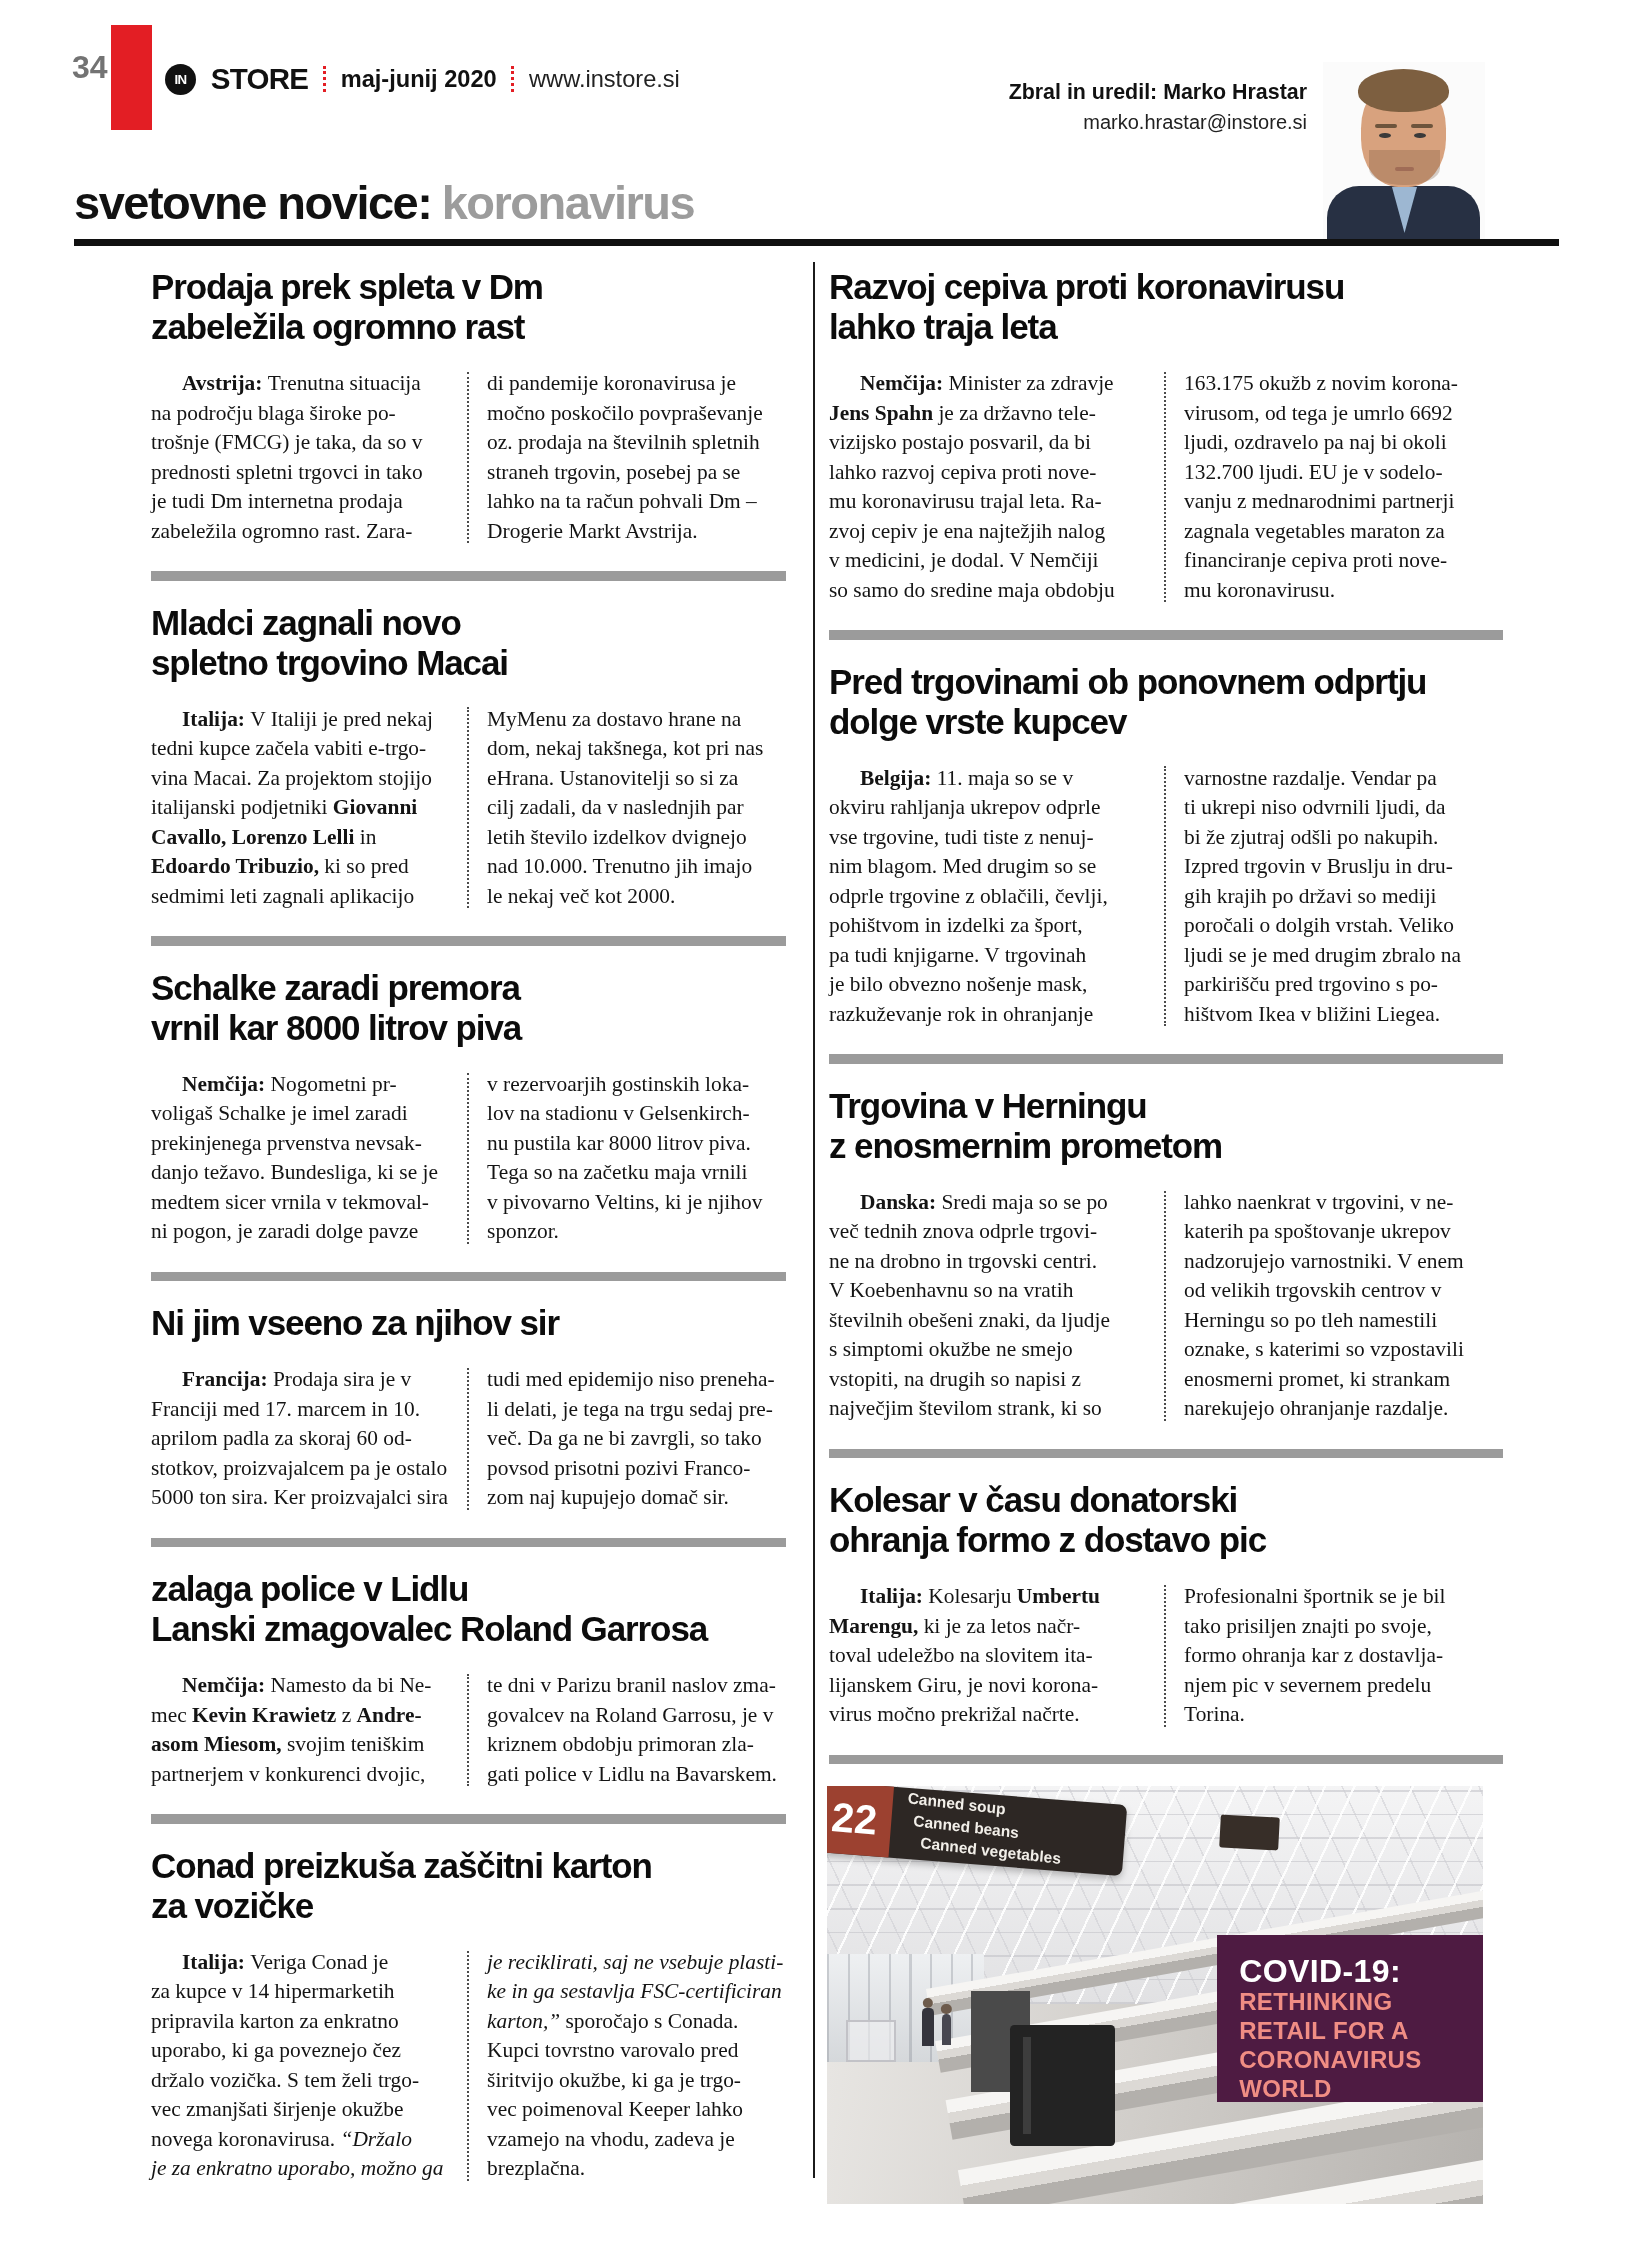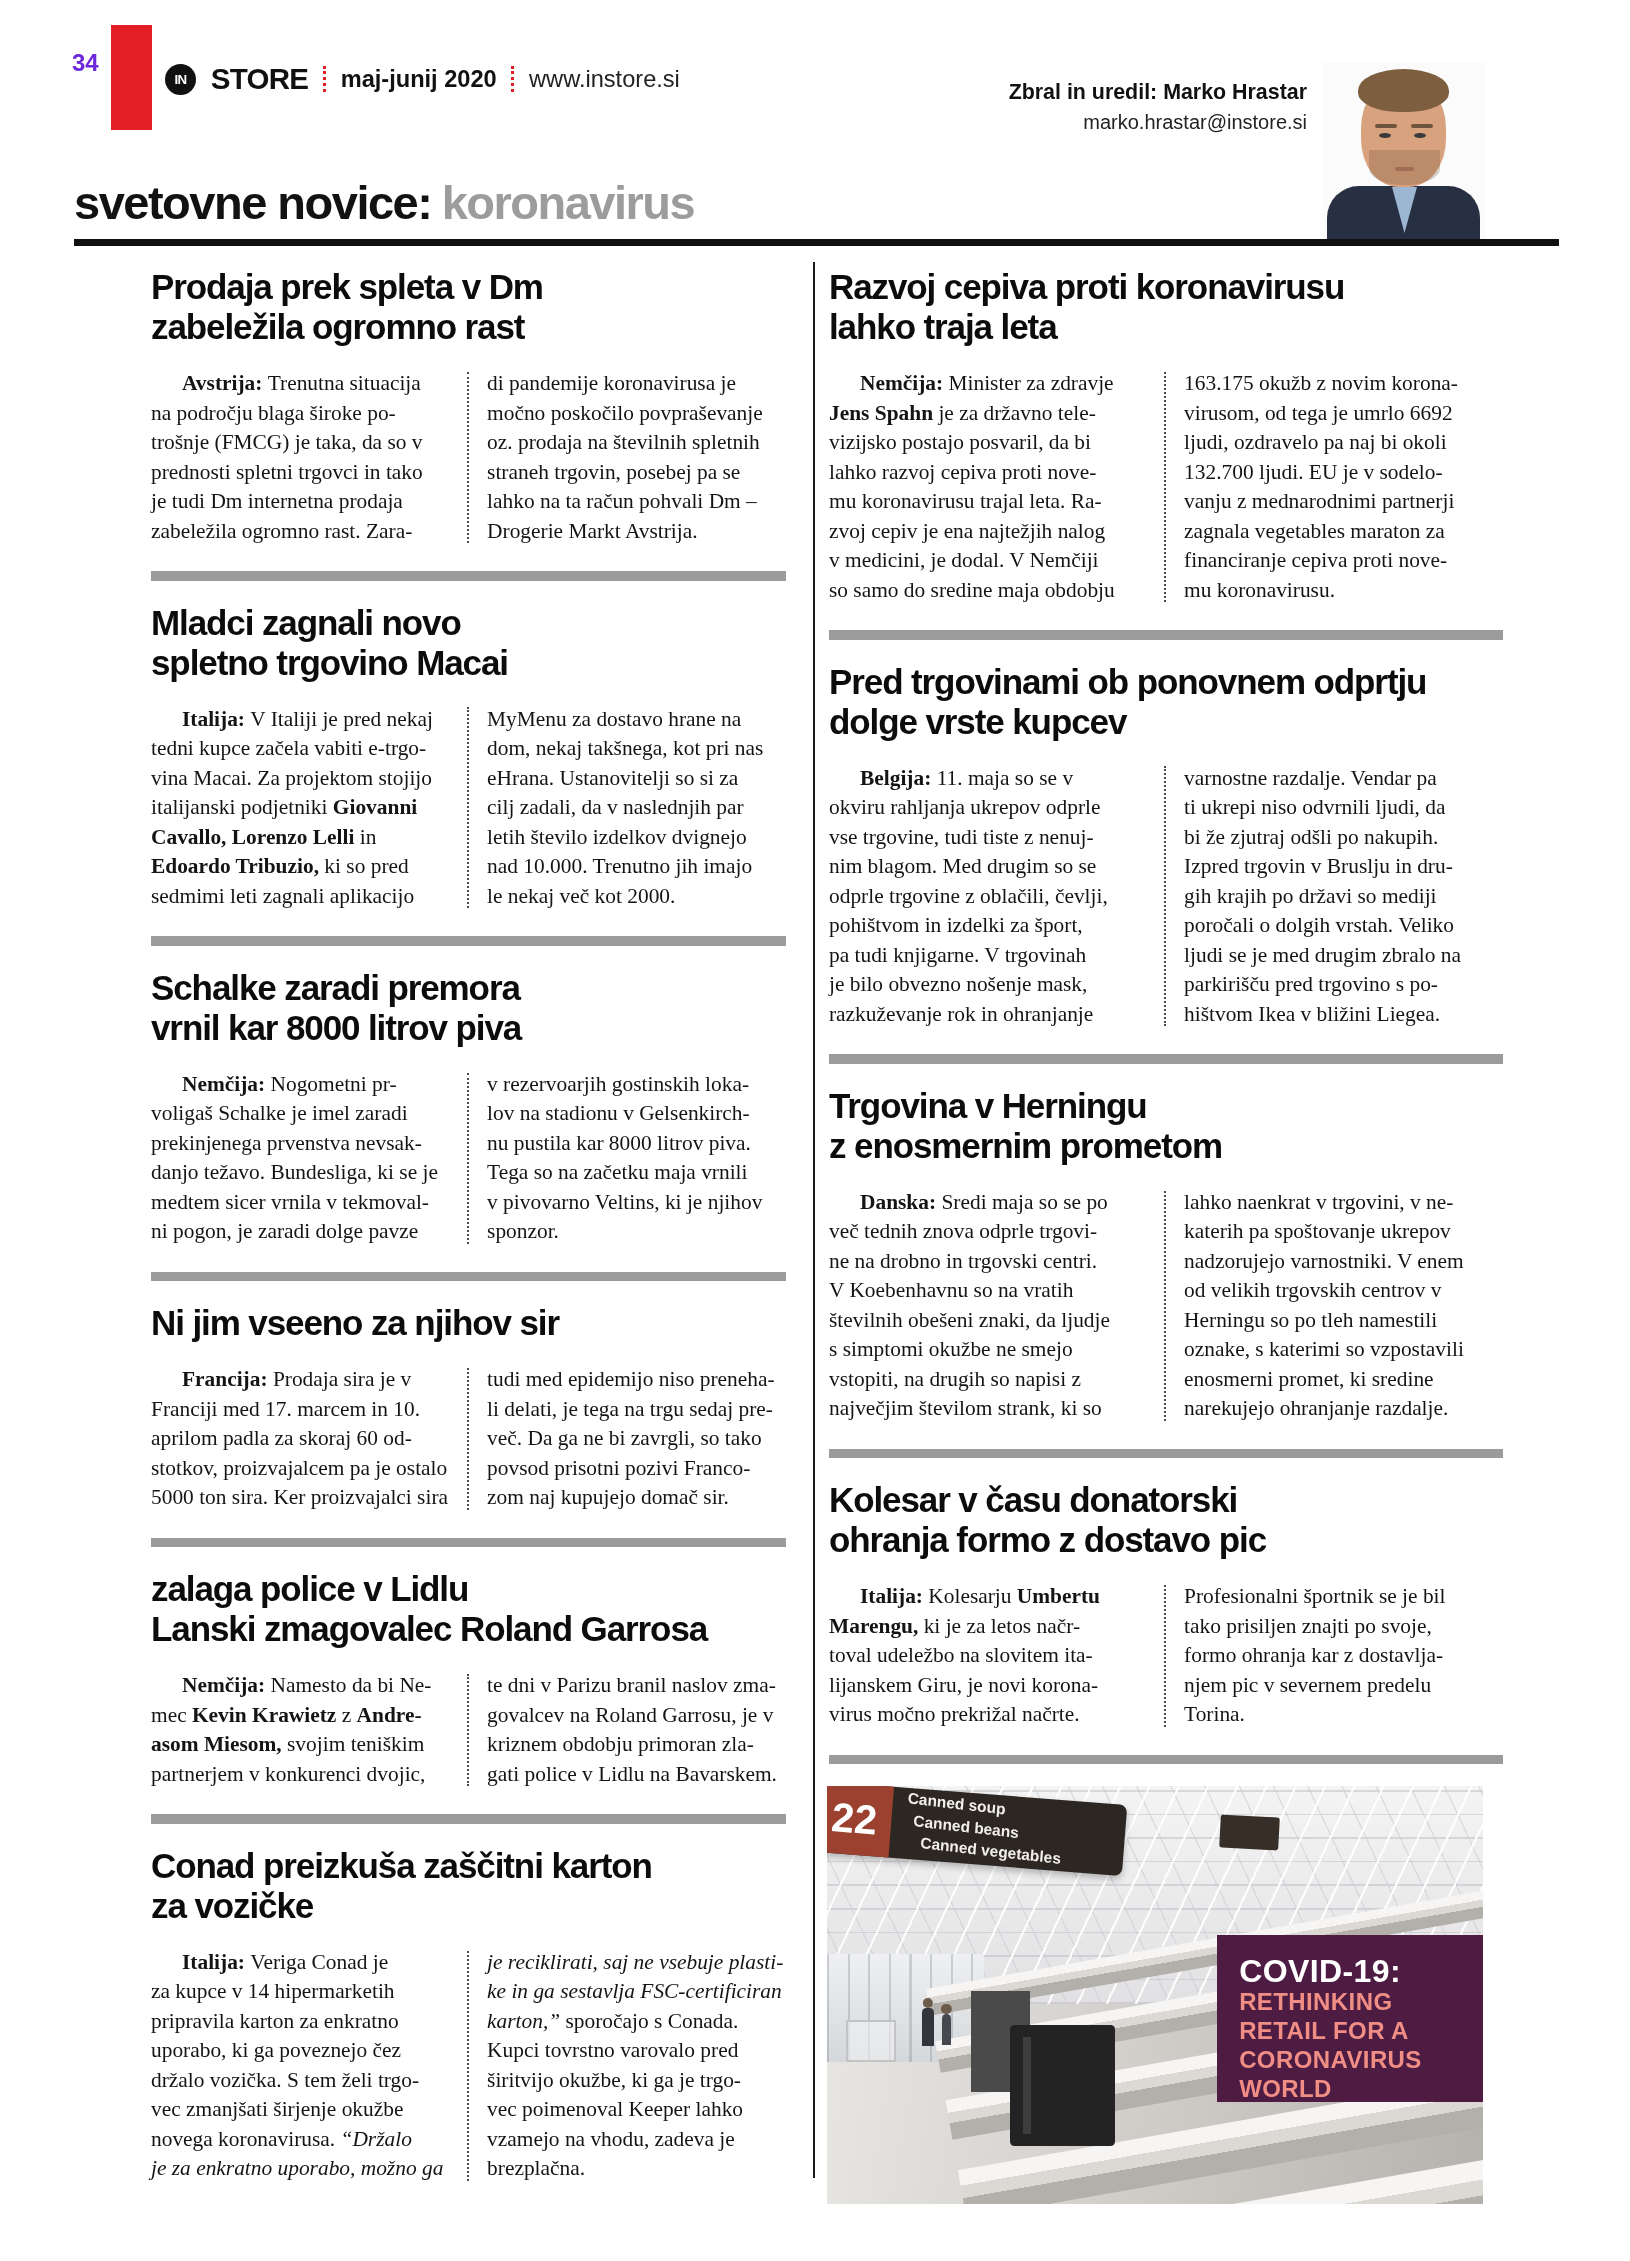--- a/index.html
+++ b/index.html
@@ -1,21 +1,21 @@
 <!DOCTYPE html>
 <html style="--brand_red: #e31e24; --separator_gray: #9b9b9b; --overlay_purple: #4e1b42; --overlay_pink: #f08d84; --sign_rust: #9c4130;font-size:11.8px"><head>
 <meta charset="utf-8">
 <style>
   html,body{margin:0;padding:0;background:#888;}
   .page{position:relative;width:1631px;height:2261px;background:#ffffff;
         font-family:"Liberation Serif",serif;color:#1a1a1a;overflow:hidden;margin:0 auto;}
 
   
   .pagenum{position:absolute;left:72px;top:49px;font-family:"Liberation Sans",sans-serif;
-           font-weight:bold;font-size:24px;color:#6d28d9;}
+           font-weight:bold;font-size:32px;color:#737373;}
   .brandbar{position:absolute;left:111px;top:25px;width:41px;height:105px;background:var(--brand_red,#e31e24);}
   .logo-row{position:absolute;left:165px;top:62px;display:flex;align-items:center;gap:14.7px;
             font-family:"Liberation Sans",sans-serif;}
   .logo-circle{width:31px;height:31px;border-radius:50%;background:#111;color:#fff;display:flex;
                align-items:center;justify-content:center;font-weight:bold;font-size:13.3px;letter-spacing:-0.7px;flex:0 0 auto;}
   .logo-store{font-size:29.5px;font-weight:bold;letter-spacing:-0.7px;color:#111;}
   .vsep{width:0;height:26.5px;border-left:3.7px dotted var(--brand_red,#e31e24);}
   .issue{font-size:23.6px;font-weight:bold;color:#111;}
   .site{font-size:23.6px;color:#222;text-decoration:none;}
   .section-title{position:absolute;left:74px;top:175px;margin:0;font-family:"Liberation Sans",sans-serif;
@@ -383,21 +383,21 @@
             <div class="bl" style="word-spacing: 0px;"><span>največjim številom strank, ki so</span></div>
           </div>
           <div class="dotsep"></div>
           <div class="subcol">
             <div class="bl" style="word-spacing: 0px;"><span>lahko naenkrat v trgovini, v ne-</span></div>
             <div class="bl" style="word-spacing: 0px;"><span>katerih pa spoštovanje ukrepov</span></div>
             <div class="bl" style="word-spacing: 0px;"><span>nadzorujejo varnostniki. V enem</span></div>
             <div class="bl" style="word-spacing: 0px;"><span>od velikih trgovskih centrov v</span></div>
             <div class="bl" style="word-spacing: 0px;"><span>Herningu so po tleh namestili</span></div>
             <div class="bl" style="word-spacing: 0px;"><span>oznake, s katerimi so vzpostavili</span></div>
-            <div class="bl" style="word-spacing: 0px;"><span>enosmerni promet, ki sredine</span></div>
+            <div class="bl" style="word-spacing: 0px;"><span>enosmerni promet, ki strankam</span></div>
             <div class="bl end"><span>narekujejo ohranjanje razdalje.</span></div>
           </div>
         </div>
       </section>
       <div class="sep"></div>
       <section class="article">
         <h2>
           <div>Kolesar v času donatorski</div>
           <div>ohranja formo z dostavo pic</div>
         </h2>

